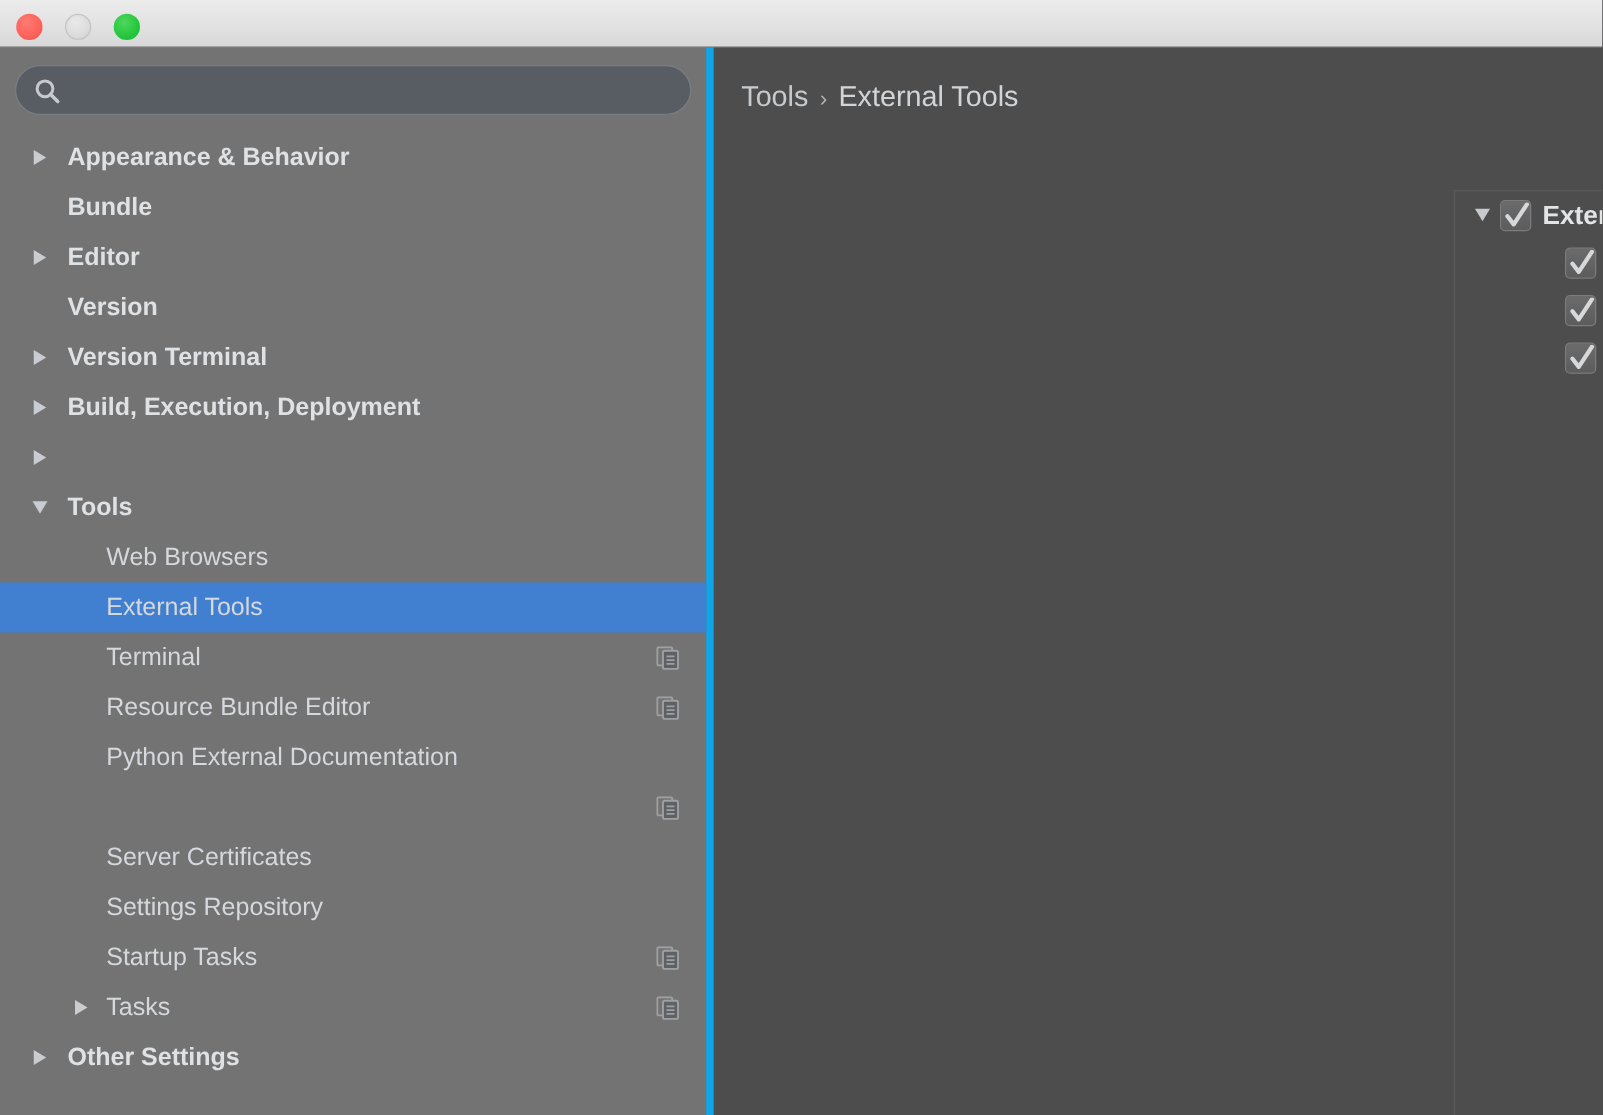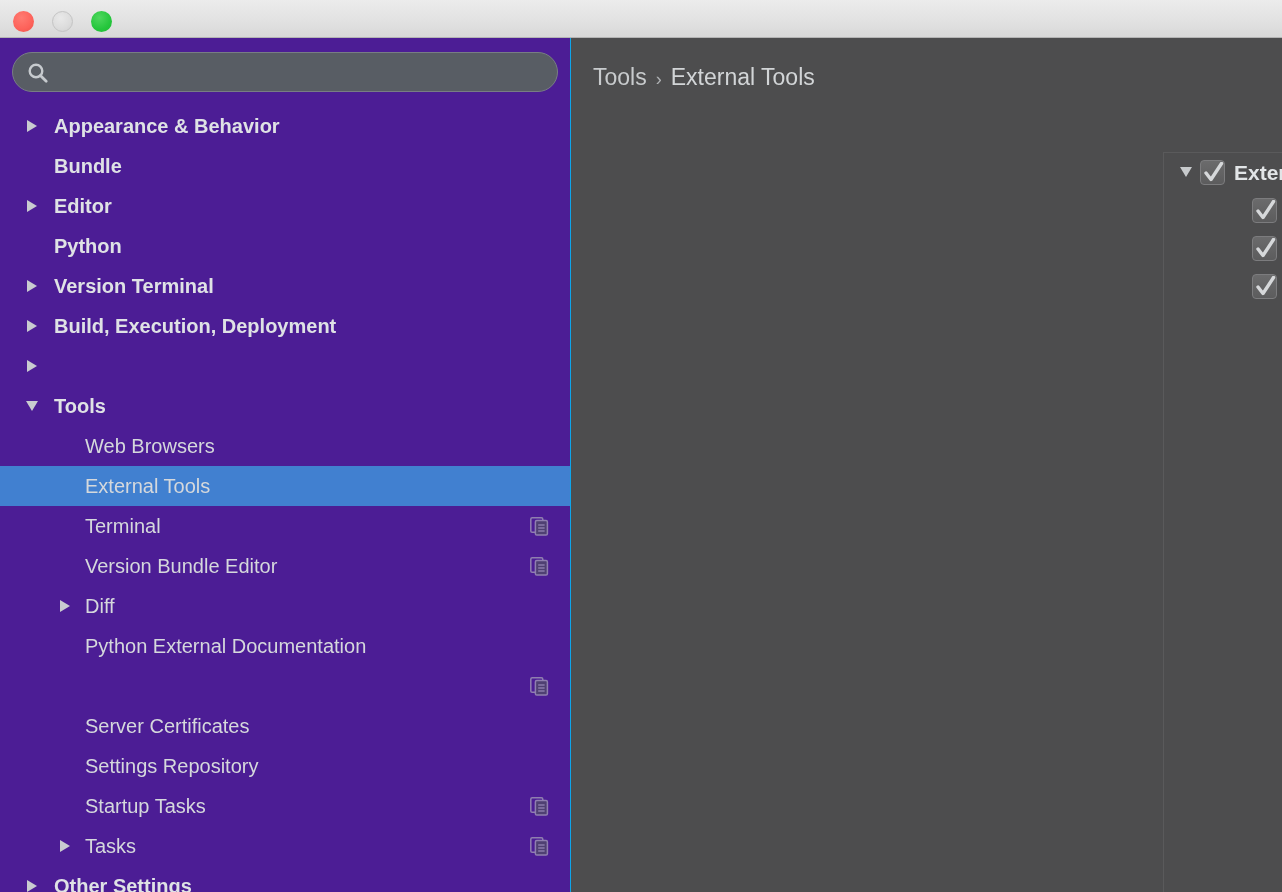--- a/index.html
+++ b/index.html
@@ -47,24 +47,24 @@
   .content {
     flex: 1 1 auto;
     display: flex;
     min-height: 0;
   }
 
   
   .sidebar {
     width: 571px;
     flex: 0 0 571px;
-    background: #4c1d95;
+    background: #737373;
     position: relative;
     overflow: hidden;
-    border-right: 1px solid #0ea5e9;
+    border-right: 6px solid #0ea5e9;
   }
   .search-wrap {
     padding: 14px 12px 0 12px;
   }
   .search-box {
     position: relative;
     height: 40px;
     border-radius: 20px;
     background: #585d64;
     border: 1px solid #787d84;
@@ -247,21 +247,21 @@
           <div class="nav-row level0">
             <span class="nav-label">Bundle</span>
           </div>
           <div class="nav-row level0">
             <span class="nav-arrow">
               <span class="tri-right"></span>
             </span>
             <span class="nav-label">Editor</span>
           </div>
           <div class="nav-row level0">
-            <span class="nav-label">Python</span>
+            <span class="nav-label">Version</span>
           </div>
           <div class="nav-row level0">
             <span class="nav-arrow">
               <span class="tri-right"></span>
             </span>
             <span class="nav-label">Version Terminal</span>
           </div>
           <div class="nav-row level0">
             <span class="nav-arrow">
               <span class="tri-right"></span>
@@ -289,34 +289,28 @@
             <span class="nav-label">Terminal</span>
             <span class="copy-icon"><svg width="19" height="19" viewBox="0 0 19 19">
                 <rect x="0.8" y="0.8" width="12" height="14.5" rx="1.4" fill="none" stroke="#b9bcc0" stroke-width="1.5"></rect>
                 <rect x="5.4" y="3.6" width="12" height="14.5" rx="1.4" fill="#51565e" stroke="#b9bcc0" stroke-width="1.5"></rect>
                 <line x1="8.2" y1="8.0" x2="14.6" y2="8.0" stroke="#b9bcc0" stroke-width="1.4"></line>
                 <line x1="8.2" y1="11.0" x2="14.6" y2="11.0" stroke="#b9bcc0" stroke-width="1.4"></line>
                 <line x1="8.2" y1="14.0" x2="14.6" y2="14.0" stroke="#b9bcc0" stroke-width="1.4"></line>
               </svg></span>
           </div>
           <div class="nav-row level1">
-            <span class="nav-label">Version Bundle Editor</span>
+            <span class="nav-label">Resource Bundle Editor</span>
             <span class="copy-icon"><svg width="19" height="19" viewBox="0 0 19 19">
                 <rect x="0.8" y="0.8" width="12" height="14.5" rx="1.4" fill="none" stroke="#b9bcc0" stroke-width="1.5"></rect>
                 <rect x="5.4" y="3.6" width="12" height="14.5" rx="1.4" fill="#51565e" stroke="#b9bcc0" stroke-width="1.5"></rect>
                 <line x1="8.2" y1="8.0" x2="14.6" y2="8.0" stroke="#b9bcc0" stroke-width="1.4"></line>
                 <line x1="8.2" y1="11.0" x2="14.6" y2="11.0" stroke="#b9bcc0" stroke-width="1.4"></line>
                 <line x1="8.2" y1="14.0" x2="14.6" y2="14.0" stroke="#b9bcc0" stroke-width="1.4"></line>
               </svg></span>
-          </div>
-          <div class="nav-row level1">
-            <span class="nav-arrow">
-              <span class="tri-right"></span>
-            </span>
-            <span class="nav-label">Diff</span>
           </div>
           <div class="nav-row level1">
             <span class="nav-label">Python External Documentation</span>
           </div>
           <div class="nav-row level1">
             <span class="copy-icon"><svg width="19" height="19" viewBox="0 0 19 19">
                 <rect x="0.8" y="0.8" width="12" height="14.5" rx="1.4" fill="none" stroke="#b9bcc0" stroke-width="1.5"></rect>
                 <rect x="5.4" y="3.6" width="12" height="14.5" rx="1.4" fill="#51565e" stroke="#b9bcc0" stroke-width="1.5"></rect>
                 <line x1="8.2" y1="8.0" x2="14.6" y2="8.0" stroke="#b9bcc0" stroke-width="1.4"></line>
                 <line x1="8.2" y1="11.0" x2="14.6" y2="11.0" stroke="#b9bcc0" stroke-width="1.4"></line>

